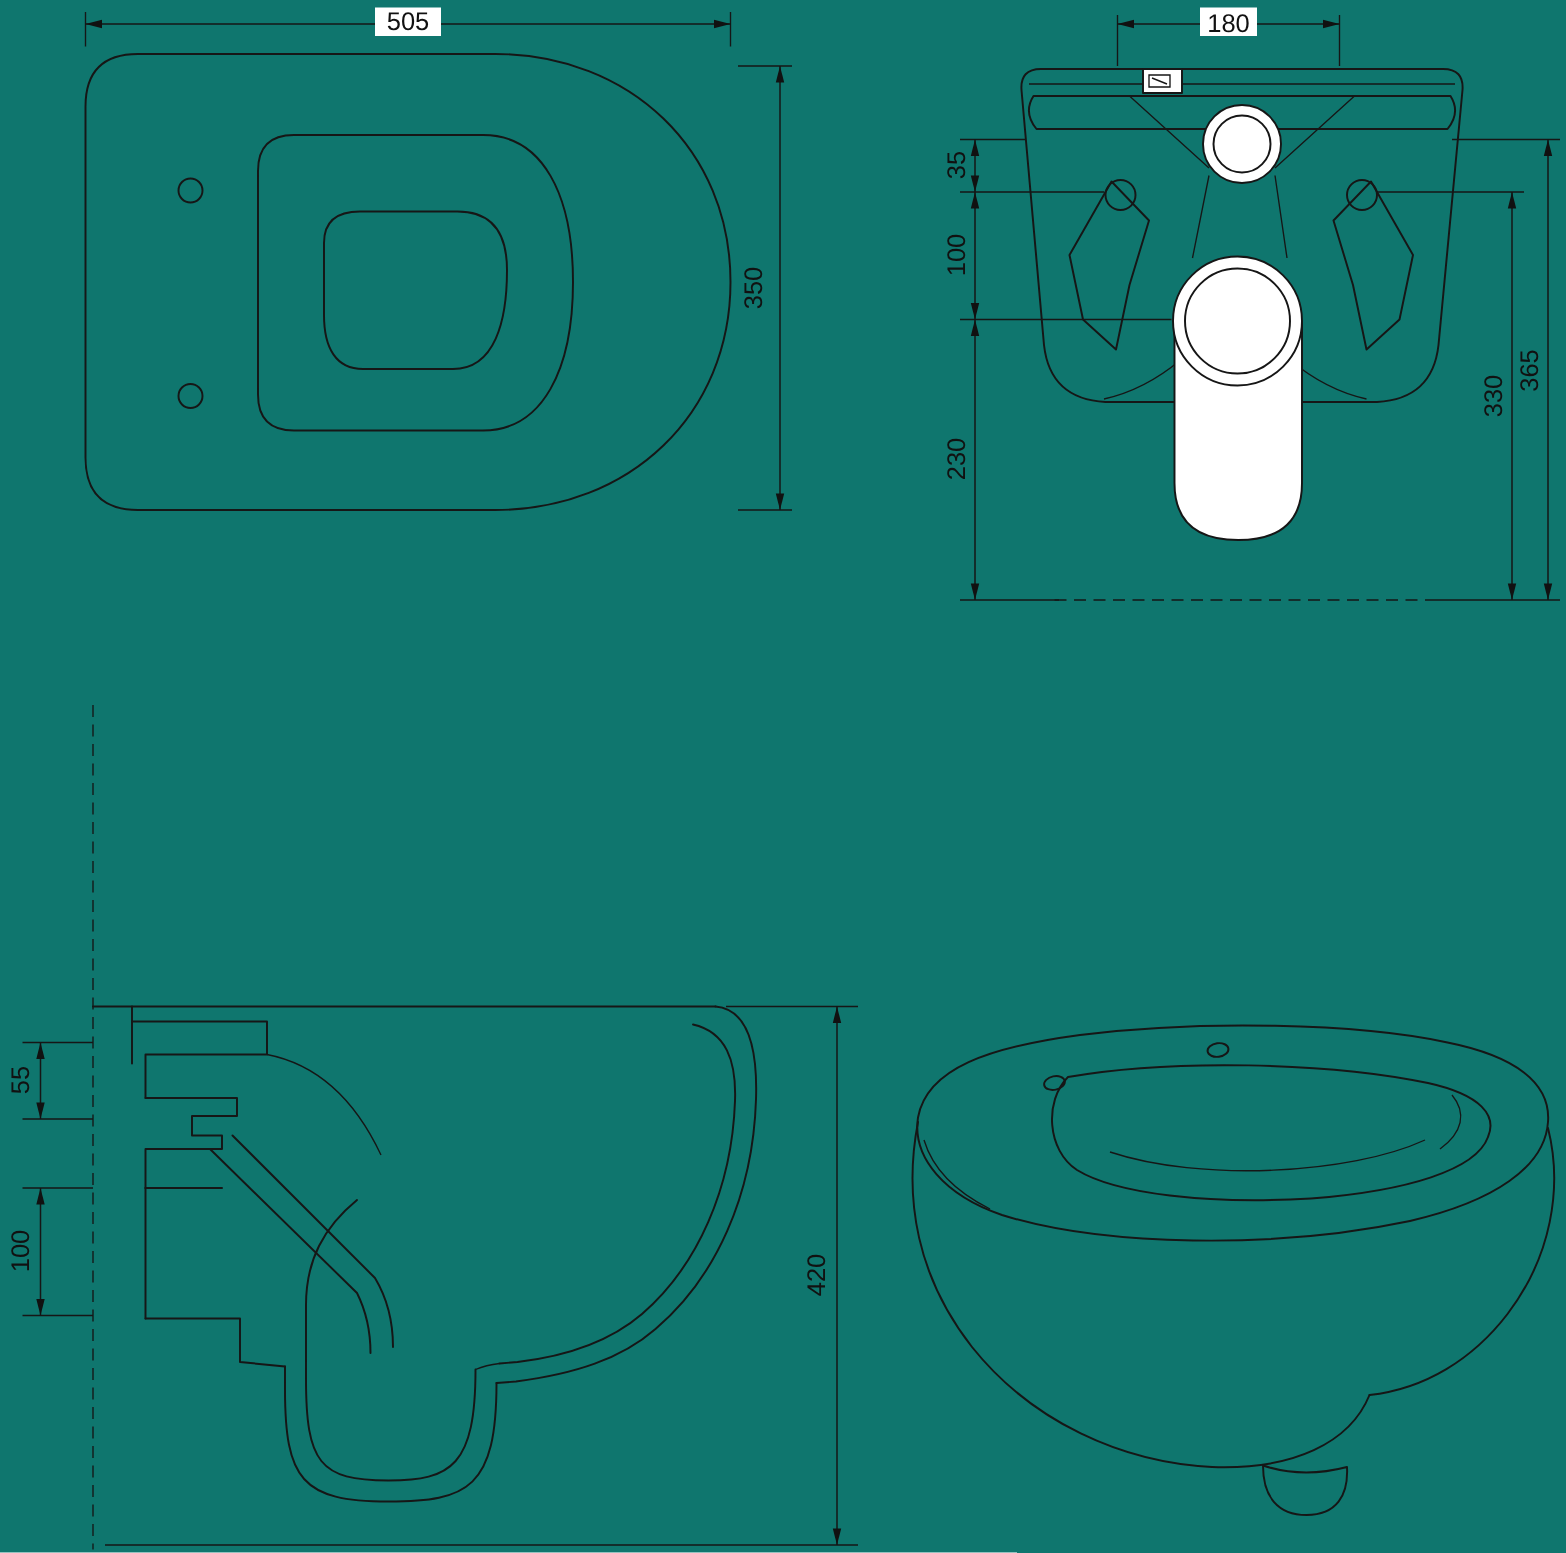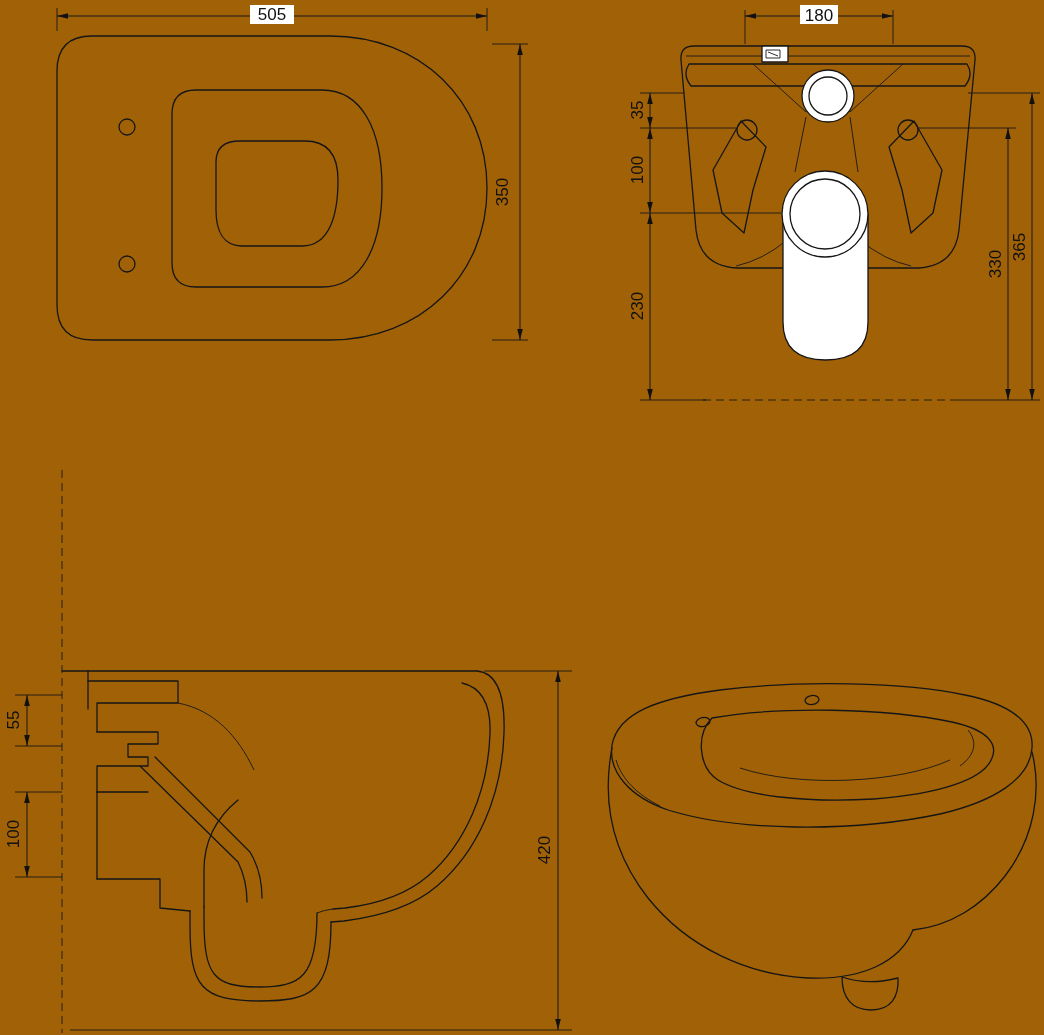--- a/index.html
+++ b/index.html
@@ -1,16 +1,16 @@
 <!DOCTYPE html>
 <html><head>
 <meta charset="utf-8">
 <style>
   html,body { margin:0; padding:0; background:#ffffff; }
-  #canvas { position:relative; width:1044px; height:1035px; background:#a16207; overflow:hidden; }
+  #canvas { position:relative; width:1044px; height:1035px; background:#0f766e; overflow:hidden; }
   svg { display:block; }
   .o   { fill:none; stroke:#161616; stroke-width:1.3; stroke-linejoin:round; stroke-linecap:round; }
   .of  { fill:#ffffff; stroke:#161616; stroke-width:1.3; stroke-linejoin:round; }
   .d   { fill:none; stroke:#161616; stroke-width:1; }
   .e   { fill:none; stroke:#161616; stroke-width:0.9; }
   .dash{ stroke-dasharray:8 5; }
   .lbl { font-family:"Liberation Sans", sans-serif; font-size:17px; fill:#111111; }
   .bg  { fill:#ffffff; }
 </style>
 </head>

